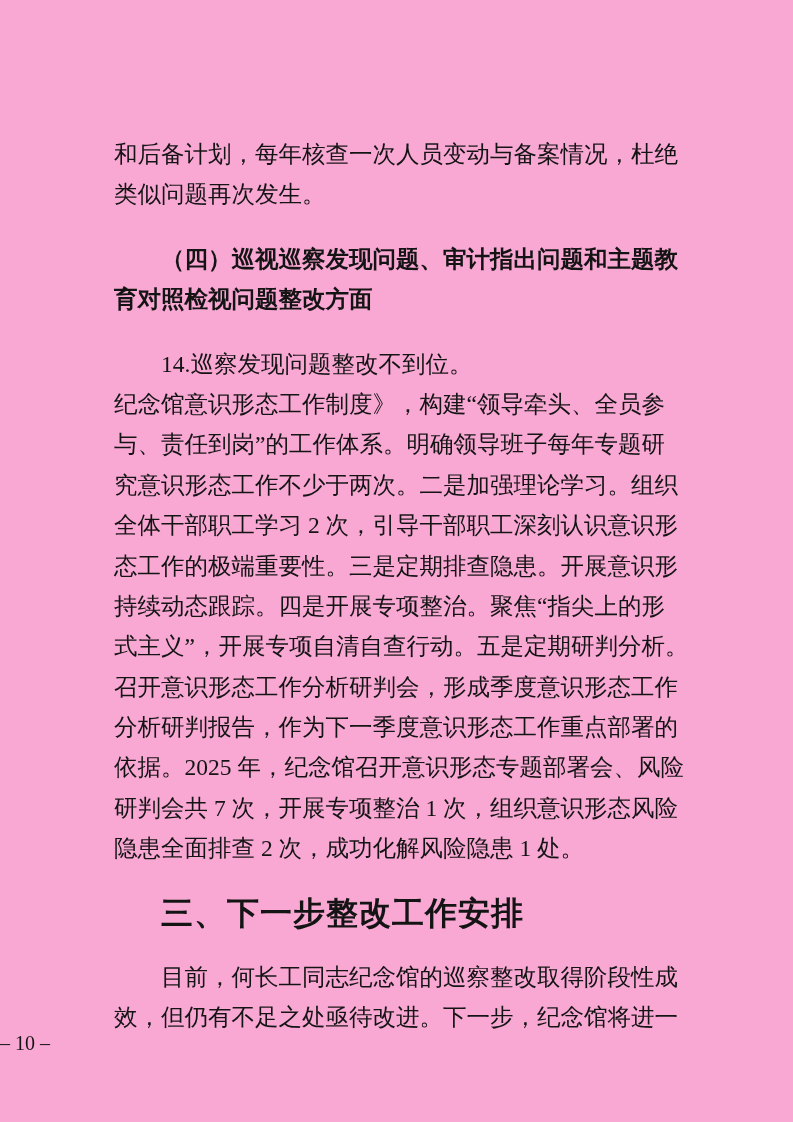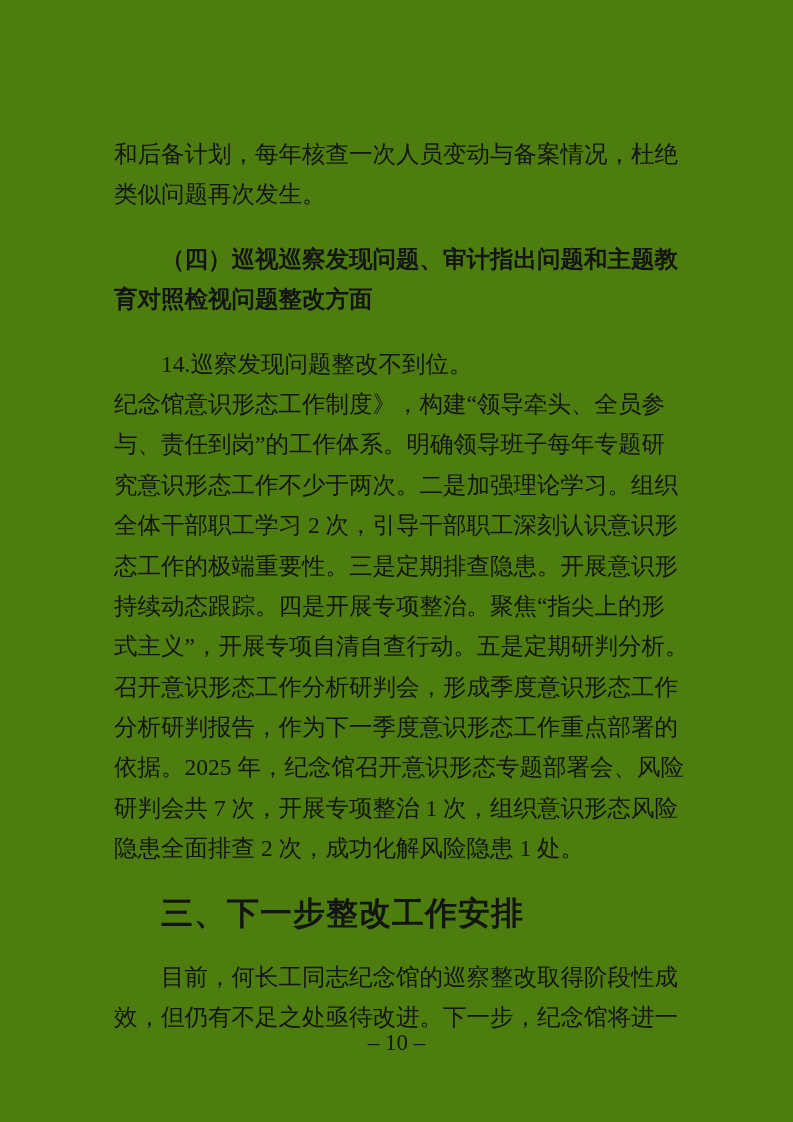--- a/index.html
+++ b/index.html
@@ -4,21 +4,21 @@
 <style>
   html, body {
     margin: 0;
     padding: 0;
     background: #ffffff;
   }
   .page {
     position: relative;
     width: 793px;
     height: 1122px;
-    background: #4d7c0f;
+    background: #f9a8d4;
     overflow: hidden;
   }
   .text-block {
     position: absolute;
     left: 114px;
     top: 134px;
     width: 566px;
     color: #141414;
     font-family: "Liberation Serif", "DejaVu Serif", serif;
     font-size: 23.5px;
@@ -39,24 +39,23 @@
     font-family: "Liberation Sans", "DejaVu Sans", sans-serif;
     font-weight: 700;
     font-size: 32px;
     letter-spacing: 1px;
   }
   .footer {
     position: absolute;
     top: 1028px;
     left: 0;
     width: 100%;
-    text-align: center;
     color: #141414;
     font-family: "Liberation Serif", "DejaVu Serif", serif;
-    font-size: 23px;
+    font-size: 20px;
     line-height: 30px;
   }
 </style>
 </head>
 <body>
 
 <div class="page">
   <div class="text-block">
       <div class="para body">
         <div class="line">和后备计划，每年核查一次人员变动与备案情况，杜绝</div>

